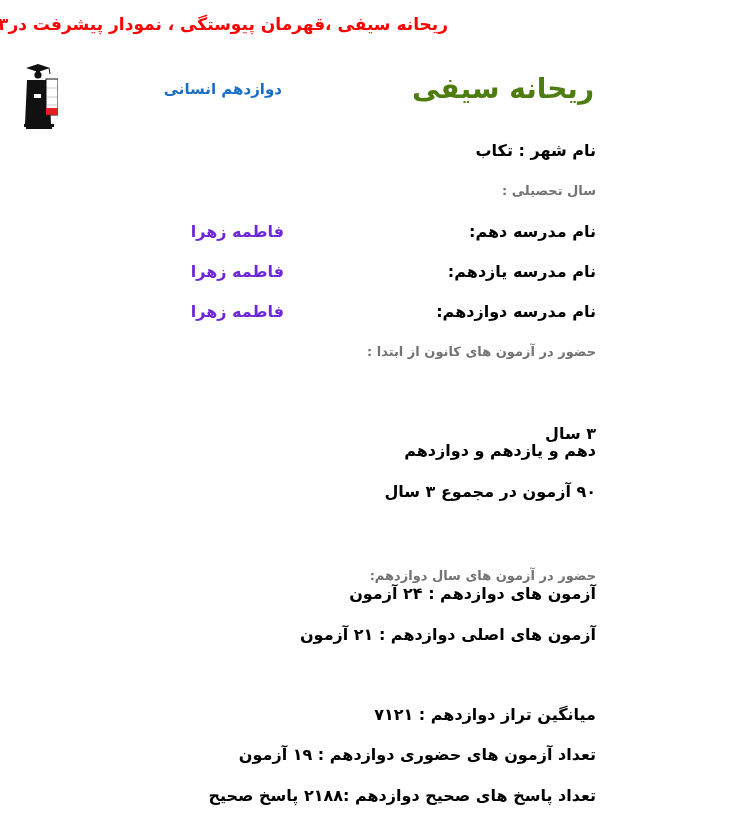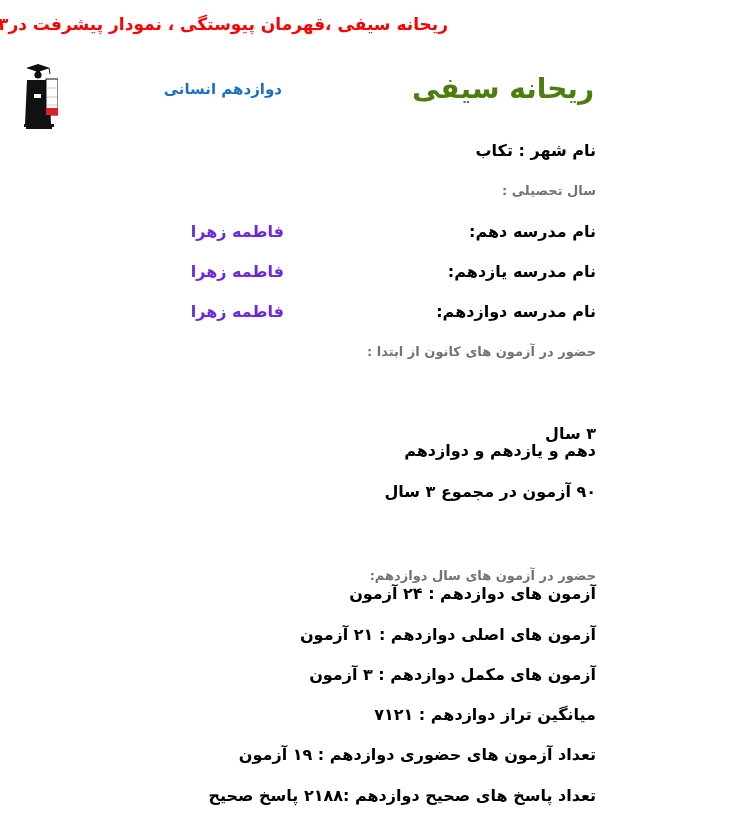--- a/index.html
+++ b/index.html
@@ -130,18 +130,17 @@
   <div class="school-value rtl" style="top:302px;">فاطمه زهرا</div>
 
   <div class="red-head rtl" style="top:344px;text-align:center;">حضور در آزمون های کانون از ابتدا :</div>
   <div class="line rtl" style="top:424px;">۳ سال</div>
   <div class="line rtl" style="top:441px;">دهم و یازدهم و دوازدهم</div>
   <div class="line rtl" style="top:482px;">۹۰ آزمون در مجموع ۳ سال</div>
 
   <div class="red-head rtl" style="top:568px;">حضور در آزمون های سال دوازدهم:</div>
   <div class="line rtl" style="top:584px;">آزمون های دوازدهم : ۲۴ آزمون</div>
   <div class="line rtl" style="top:625px;">آزمون های اصلی دوازدهم : ۲۱ آزمون</div>
-  <div class="line rtl" style="top:665px;">آزمون های مکمل دوازدهم : ۳ آزمون</div>
   <div class="line rtl" style="top:705px;">میانگین تراز دوازدهم : ۷۱۲۱</div>
   <div class="line rtl" style="top:745px;">تعداد آزمون های حضوری دوازدهم : ۱۹ آزمون</div>
   <div class="line rtl" style="top:786px;">تعداد پاسخ های صحیح دوازدهم :۲۱۸۸ پاسخ صحیح</div>
 
 </div>
 
 </body></html>

